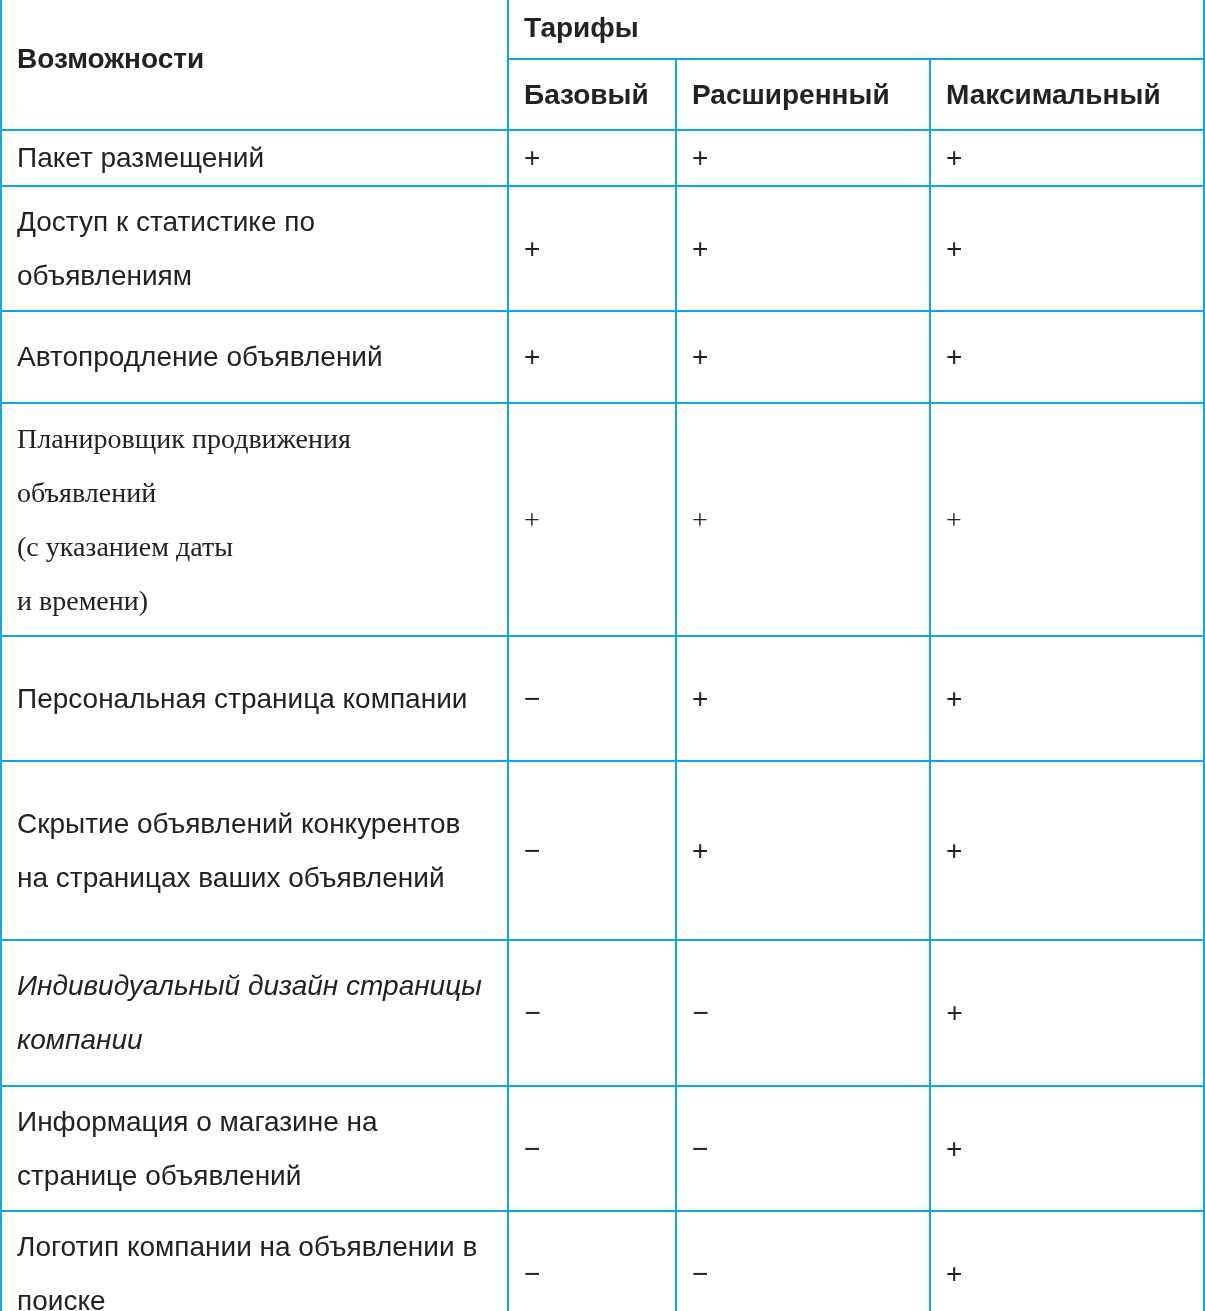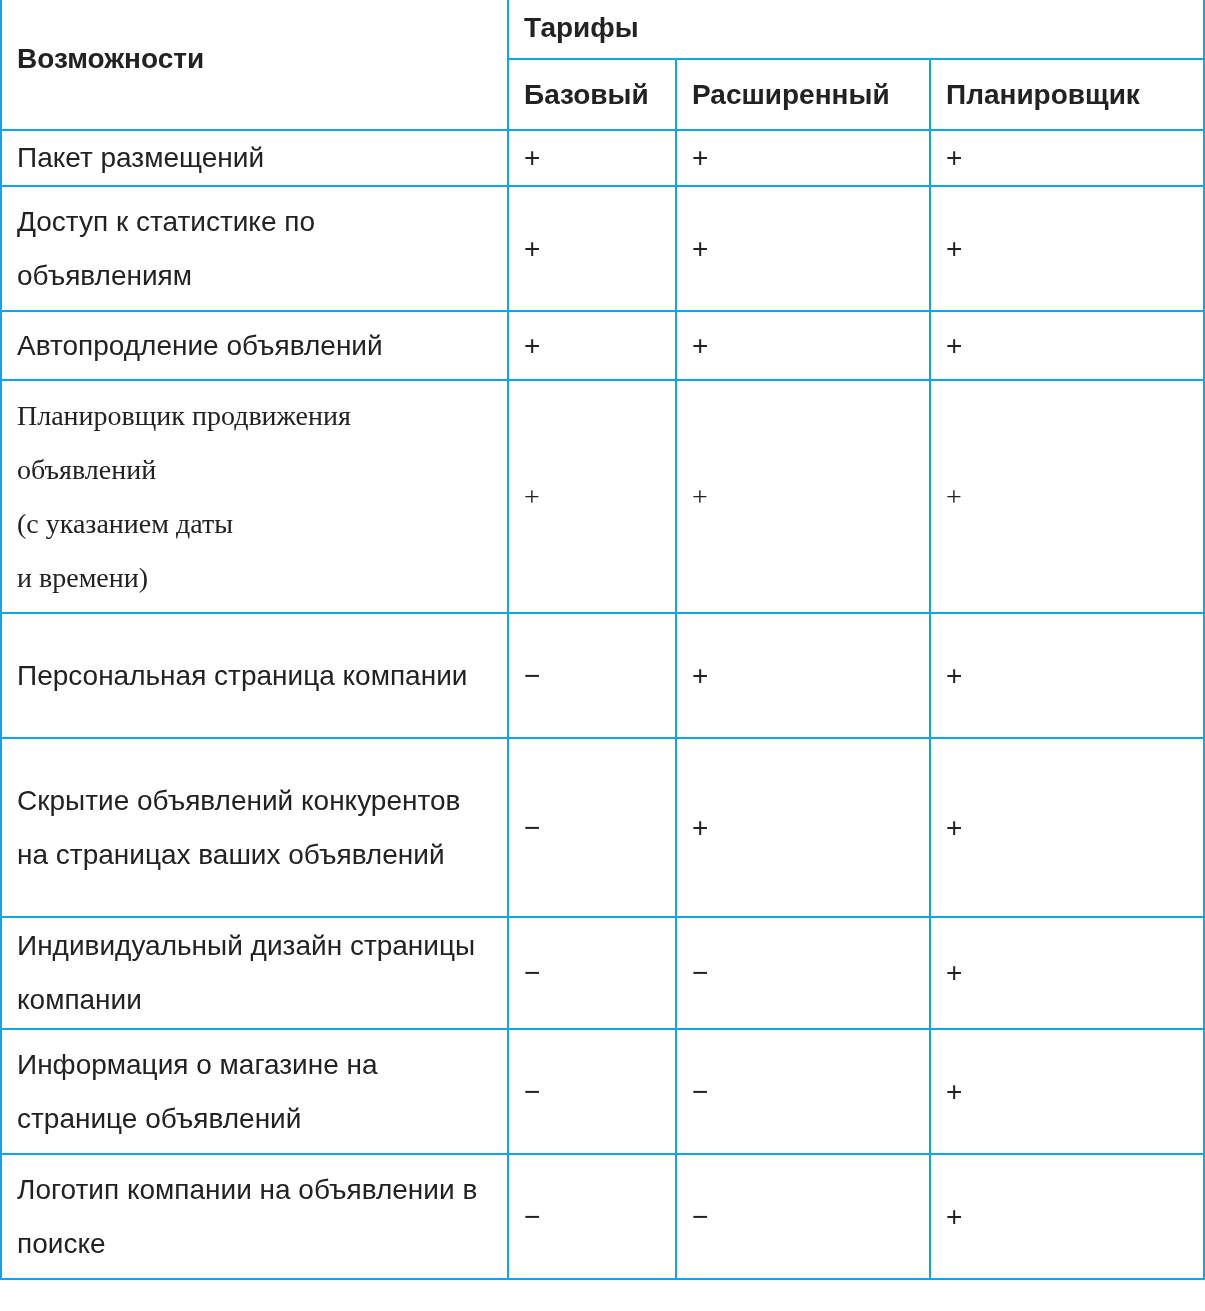--- a/index.html
+++ b/index.html
@@ -25,37 +25,37 @@
       <col style="width:274px">
   </colgroup>
   <thead>
     <tr style="height:61px">
       <th rowspan="2" style="border-top:none;padding-bottom:10px">Возможности</th>
       <th colspan="3" class="tarify" style="border-top:none">Тарифы</th>
     </tr>
     <tr style="height:71px">
       <th>Базовый</th>
       <th>Расширенный</th>
-      <th>Планировщик</th>
+      <th>Максимальный</th>
     </tr>
   </thead>
   <tbody id="tbody">
       <tr style="height: 53px;">
         <td style="white-space: pre-line;">Пакет размещений</td>
         <td class="val">+</td>
         <td class="val">+</td>
         <td class="val">+</td>
       </tr>
       <tr style="height: 125px;">
         <td style="white-space: pre-line;">Доступ к статистике по объявлениям</td>
         <td class="val">+</td>
         <td class="val">+</td>
         <td class="val">+</td>
       </tr>
-      <tr style="height: 69px; margin-left: 48px;">
+      <tr style="height: 92px; margin-left: 48px;">
         <td style="white-space: pre-line;">Автопродление объявлений</td>
         <td class="val">+</td>
         <td class="val">+</td>
         <td class="val">+</td>
       </tr>
       <tr style="height: 233px; font-family: Liberation Serif, serif;">
         <td style="white-space: pre-line;">Планировщик продвижения объявлений
 (с указанием даты
 и времени)</td>
         <td class="val">+</td>
@@ -67,21 +67,21 @@
         <td class="val">−</td>
         <td class="val">+</td>
         <td class="val">+</td>
       </tr>
       <tr style="height: 179px;">
         <td style="white-space: pre-line; margin-top: 28px;">Скрытие объявлений конкурентов на страницах ваших объявлений</td>
         <td class="val">−</td>
         <td class="val">+</td>
         <td class="val">+</td>
       </tr>
-      <tr style="height: 112px;">
+      <tr style="height: 146px; font-style: italic;">
         <td style="white-space: pre-line;">Индивидуальный дизайн страницы компании</td>
         <td class="val">−</td>
         <td class="val">−</td>
         <td class="val">+</td>
       </tr>
       <tr style="height: 125px;">
         <td style="white-space: pre-line; margin-left: 32px;">Информация о магазине на странице объявлений</td>
         <td class="val">−</td>
         <td class="val">−</td>
         <td class="val">+</td>

